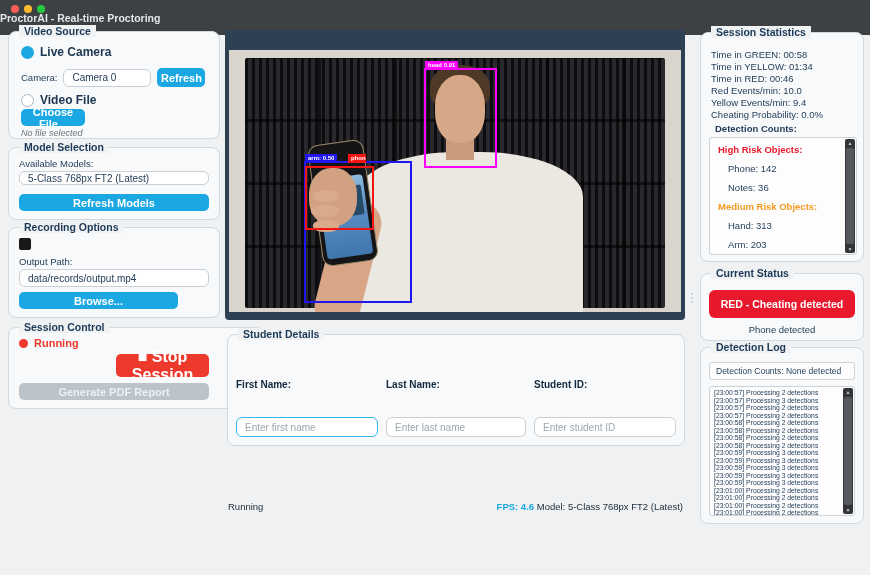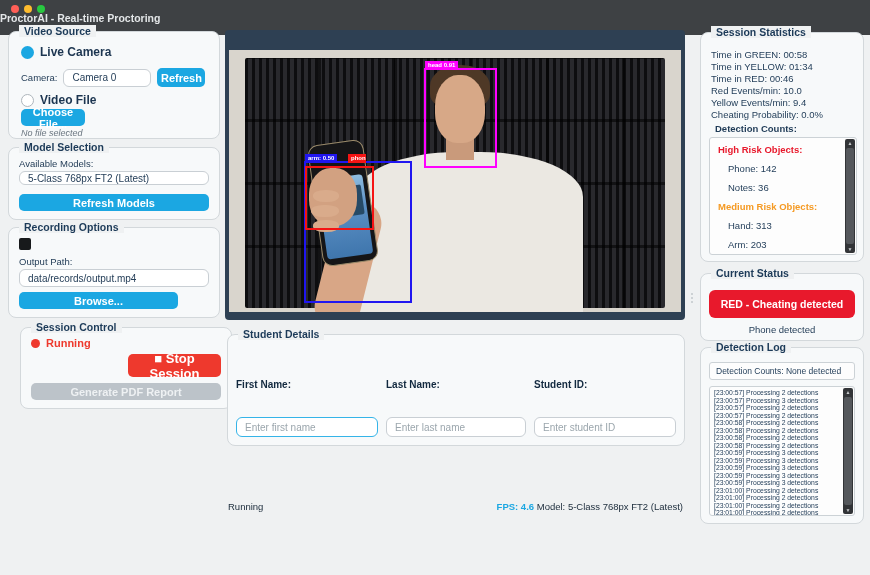--- a/index.html
+++ b/index.html
@@ -120,27 +120,27 @@
   </div>
 
   <div class="grp" style="left:8px;top:227px;width:210px;height:89px;">
     <span class="grp-title">Recording Options</span>
     <div style="position:absolute;left:10px;top:10px;width:12px;height:12px;background:#17191b;border-radius:2px;"></div>
     <div class="small" style="position:absolute;left:10px;top:28px;">Output Path:</div>
     <input class="inp" style="position: absolute; left: 10px; top: 41px; width: 190px; height: 18px;" value="data/records/output.mp4">
     <button class="btn" style="position:absolute;left:10px;top:64px;width:159px;height:17px;">Browse...</button>
   </div>
 
-  <div class="grp" style="left:20px;top:327px;width:210px;height:80px;">
+  <div class="grp" style="left:8px;top:327px;width:210px;height:80px;padding-left:44px;">
     <span class="grp-title">Session Control</span>
     <div class="row" style="left:10px;top:9px;">
       <span style="width:9px;height:9px;border-radius:50%;background:#ee392d;"></span>
       <span style="font-size:11px;font-weight:bold;color:#ee392d;">Running</span>
     </div>
-    <button class="btn red" style="position:absolute;left:107px;top:26px;width:93px;height:23px;font-size:13px;">■ Stop Session</button>
+    <button class="btn red" style="position:absolute;left:107px;top:26px;width:93px;height:23px;font-size:16px;">■ Stop Session</button>
     <button class="btn disabled" style="position:absolute;left:10px;top:55px;width:190px;height:17px;">Generate PDF Report</button>
   </div>
 
   <div id="video-panel">
     <div id="video-image">
       <div id="foam"></div>
       <div id="torso"></div>
       <div id="neck"></div>
       <div id="hair"></div>
       <div id="face" class="skin"></div>

